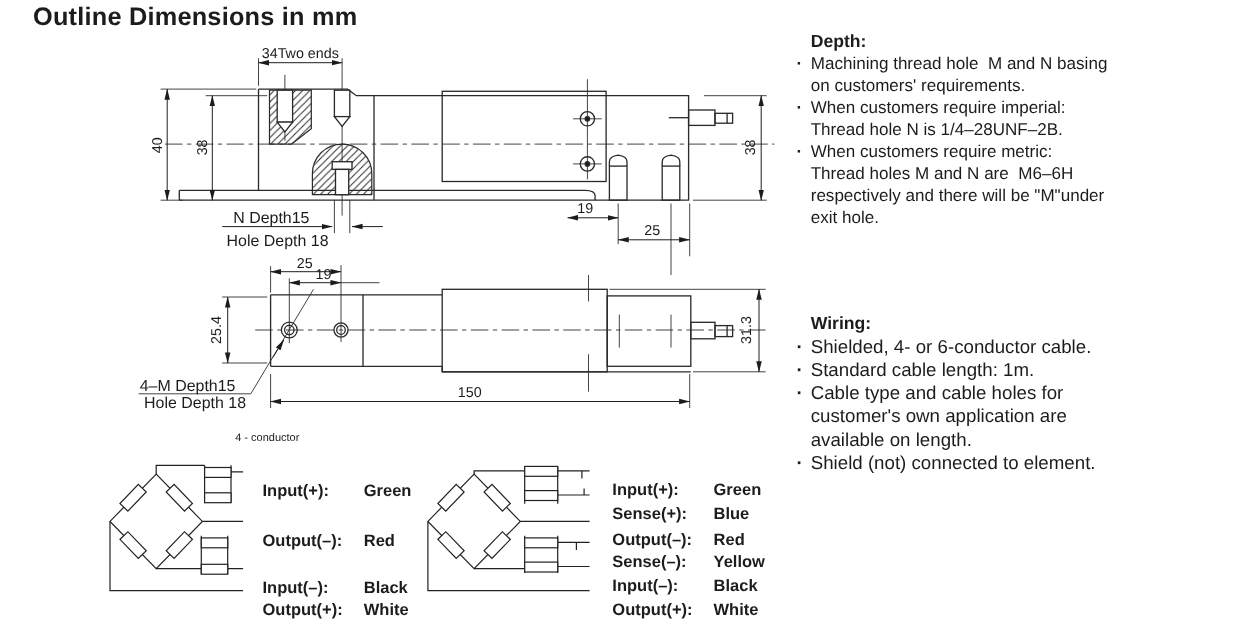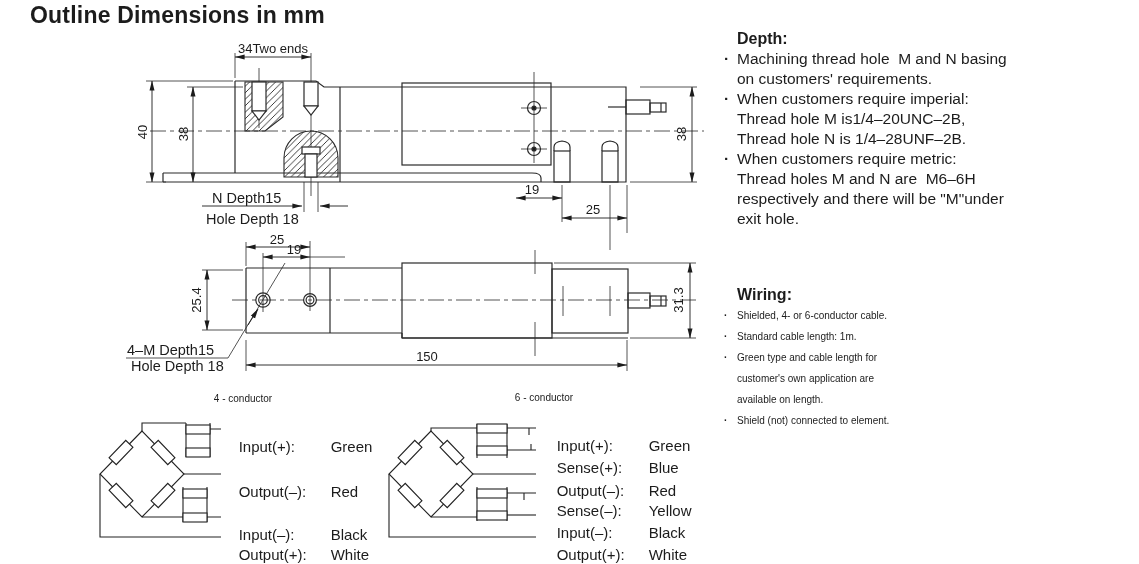--- a/index.html
+++ b/index.html
@@ -8,25 +8,25 @@
   .page-title{position:absolute;left:30px;top:2px;font-size:23px;font-weight:bold;
         letter-spacing:0.2px;white-space:pre;}
   svg.drawing{position:absolute;left:0;top:0;width:1139px;height:564px;}
   svg text{font-family:"Liberation Sans",sans-serif;fill:#1c1c1c;}
   .dt{font-size:13px;}
   .dtl{font-size:14.5px;}
   
   .tblock{position:absolute;left:737px;width:340px;}
   .tblock .bhead{font-weight:bold;font-size:16px;line-height:21px;white-space:pre;}
   .nline{position:relative;white-space:pre;font-size:15.5px;line-height:20px;}
-  .wline{position:relative;white-space:pre;font-size:10px;line-height:21px;}
+  .wline{position:relative;white-space:pre;font-size:17px;line-height:21px;}
   .b::before{content:"\00B7";position:absolute;left:-13px;font-weight:bold;}
   
   .cond-title{position:absolute;width:160px;text-align:center;font-size:10px;white-space:pre;}
-  .pin-row{position:absolute;height:18px;font-size:15px;line-height:18px;white-space:pre;}
+  .pin-row{position:absolute;height:18px;font-size:15px;line-height:18px;white-space:pre;font-weight:bold;}
   .pin-row .pl{display:inline-block;width:92px;}
 </style>
 </head>
 <body>
 
 <div class="page">
 
   <div class="page-title">Outline Dimensions in mm</div>
 
   <svg class="drawing" viewBox="0 0 1139 564" xmlns="http://www.w3.org/2000/svg">
@@ -191,53 +191,51 @@
       <path d="M507,515 H536"></path>
       <path d="M389,474 V537 H536"></path>
     </g>
   </svg>
 
   <div class="tblock" style="top:28px;">
     <div class="bhead">Depth:</div>
     <div class="nline b">Machining thread hole  M and N basing</div>
     <div class="nline">on customers' requirements.</div>
     <div class="nline b">When customers require imperial:</div>
-    <div class="nline">Thread hole M is1/4–20UNC–2B,</div>
     <div class="nline">Thread hole N is 1/4–28UNF–2B.</div>
     <div class="nline b">When customers require metric:</div>
     <div class="nline">Thread holes M and N are  M6–6H</div>
     <div class="nline">respectively and there will be "M"under</div>
     <div class="nline">exit hole.</div>
   </div>
 
   <div class="tblock" style="top:284px;">
     <div class="bhead">Wiring:</div>
     <div class="wline b">Shielded, 4- or 6-conductor cable.</div>
     <div class="wline b">Standard cable length: 1m.</div>
-    <div class="wline b">Green type and cable length for</div>
+    <div class="wline b">Cable type and cable holes for</div>
     <div class="wline">customer's own application are</div>
     <div class="wline">available on length.</div>
     <div class="wline b">Shield (not) connected to element.</div>
   </div>
 
   <div class="cond-title" style="left:163px;top:393px;">4 - conductor</div>
   <div class="pin-row" style="left:222px;top:420px;">
     <span class="pl">Input(+):</span><span>Green</span>
   </div>
   <div class="pin-row" style="left:222px;top:465px;">
     <span class="pl">Output(–):</span><span>Red</span>
   </div>
   <div class="pin-row" style="left:222px;top:508px;">
     <span class="pl">Input(–):</span><span>Black</span>
   </div>
   <div class="pin-row" style="left:222px;top:528px;">
     <span class="pl">Output(+):</span><span>White</span>
   </div>
 
-  <div class="cond-title" style="left:464px;top:392px;">6 - conductor</div>
   <div class="pin-row" style="left:540px;top:419px;">
     <span class="pl">Input(+):</span><span>Green</span>
   </div>
   <div class="pin-row" style="left:540px;top:441px;">
     <span class="pl">Sense(+):</span><span>Blue</span>
   </div>
   <div class="pin-row" style="left:540px;top:464px;">
     <span class="pl">Output(–):</span><span>Red</span>
   </div>
   <div class="pin-row" style="left:540px;top:484px;">

